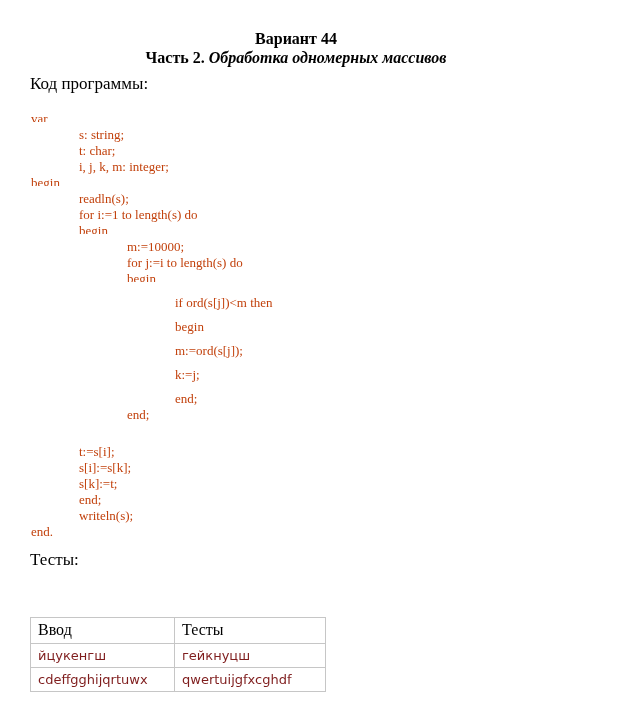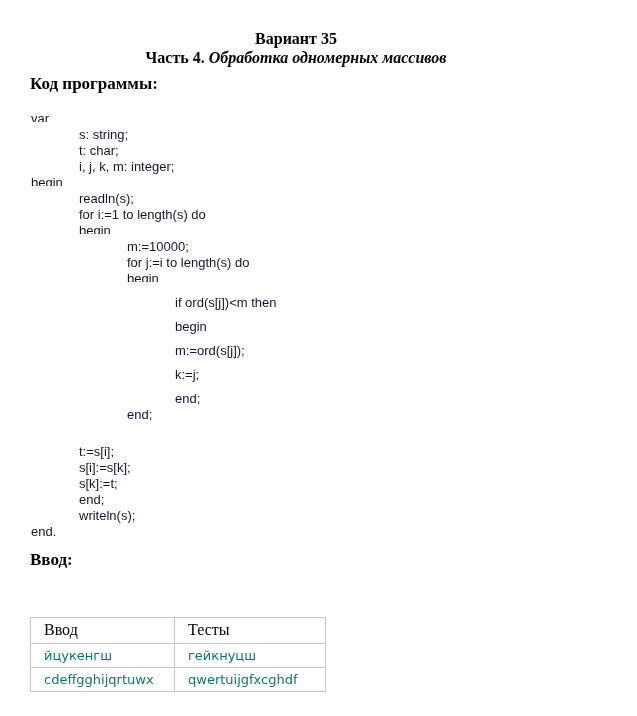--- a/index.html
+++ b/index.html
@@ -13,71 +13,71 @@
     margin:29px 0 0 0;text-align:center;
     font-size:16px;line-height:19px;font-weight:bold;
   }
   .title2{
     margin:0;text-align:center;
     font-size:16px;line-height:19px;font-weight:bold;
   }
   .title2 .it{font-style:italic;margin-top:36px;}
   .sec-heading{
     margin:6px 0 0 30px;
-    font-size:17px;line-height:21px;font-weight:bold;
+    font-size:17px;line-height:21px;font-weight:normal;
   }
   .tests-heading{margin-top:9px;}
   .code{
     margin:17px 0 0 31px;
-    font-family:Liberation Sans, sans-serif;
-    font-size:13px;line-height:16px;color:#0f172a;
+    font-family:Liberation Serif, serif;
+    font-size:13px;line-height:16px;color:#c2410c;
     white-space:pre;
   }
   .code-line{height:16px;}
   .code-line.clip span{display:block;height:11px;overflow:hidden;}
   .code-line.blank{height:21px;}
   .ind-0{padding-left:0;}
   .ind-1{padding-left:48px;}
   .ind-2{padding-left:96px;}
   .ind-3{padding-left:144px;margin-top:8px;}
   table.io{
     margin:47px 0 0 30px;
     border-collapse:collapse;
     table-layout:fixed;width:296px;
   }
   table.io td,table.io th{
     border:1px solid #c6c6c6;
     text-align:left;vertical-align:middle;
-    padding:3px 7px 4px 13px;overflow:hidden;
+    padding:3px 7px 4px 7px;overflow:hidden;
   }
   table.io th{
     font-family:"Liberation Serif",serif;
     font-size:16px;font-weight:normal;color:#000;
     height:18px;
   }
   table.io td{
     font-family:"DejaVu Sans",sans-serif;
-    font-size:13px;color:#0f766e;height:16px;
+    font-size:13px;color:#7f1d1d;height:16px;
   }
   .col-in{width:144px;}
 </style>
 </head>
 <body>
 
 <div class="content">
 
-  <div class="title1">Вариант 35</div>
+  <div class="title1">Вариант 44</div>
 
-  <div class="title2"><span>Часть 4. </span><span class="it">Обработка одномерных массивов</span></div>
+  <div class="title2"><span>Часть 2. </span><span class="it">Обработка одномерных массивов</span></div>
 
   <div class="sec-heading">Код программы:</div>
 
   <div class="code"><div class="code-line ind-0 clip"><span>var</span></div><div class="code-line ind-1"><span>s: string;</span></div><div class="code-line ind-1"><span>t: char;</span></div><div class="code-line ind-1"><span>i, j, k, m: integer;</span></div><div class="code-line ind-0 clip"><span>begin</span></div><div class="code-line ind-1"><span>readln(s);</span></div><div class="code-line ind-1"><span>for i:=1 to length(s) do</span></div><div class="code-line ind-1 clip"><span>begin</span></div><div class="code-line ind-2"><span>m:=10000;</span></div><div class="code-line ind-2"><span>for j:=i to length(s) do</span></div><div class="code-line ind-2 clip"><span>begin</span></div><div class="code-line ind-3"><span>if ord(s[j])&lt;m then</span></div><div class="code-line ind-3"><span>begin</span></div><div class="code-line ind-3"><span>m:=ord(s[j]);</span></div><div class="code-line ind-3"><span>k:=j;</span></div><div class="code-line ind-3"><span>end;</span></div><div class="code-line ind-2"><span>end;</span></div><div class="code-line ind-0 blank"><span></span></div><div class="code-line ind-1"><span>t:=s[i];</span></div><div class="code-line ind-1"><span>s[i]:=s[k];</span></div><div class="code-line ind-1"><span>s[k]:=t;</span></div><div class="code-line ind-1"><span>end;</span></div><div class="code-line ind-1"><span>writeln(s);</span></div><div class="code-line ind-0"><span>end.</span></div></div>
 
-  <div class="sec-heading tests-heading">Ввод:</div>
+  <div class="sec-heading tests-heading">Тесты:</div>
 
   <table class="io">
     <colgroup>
         <col class="col-in">
         <col>
       </colgroup>
     <thead>
       <tr>
           <th>Ввод</th>
           <th>Тесты</th>

